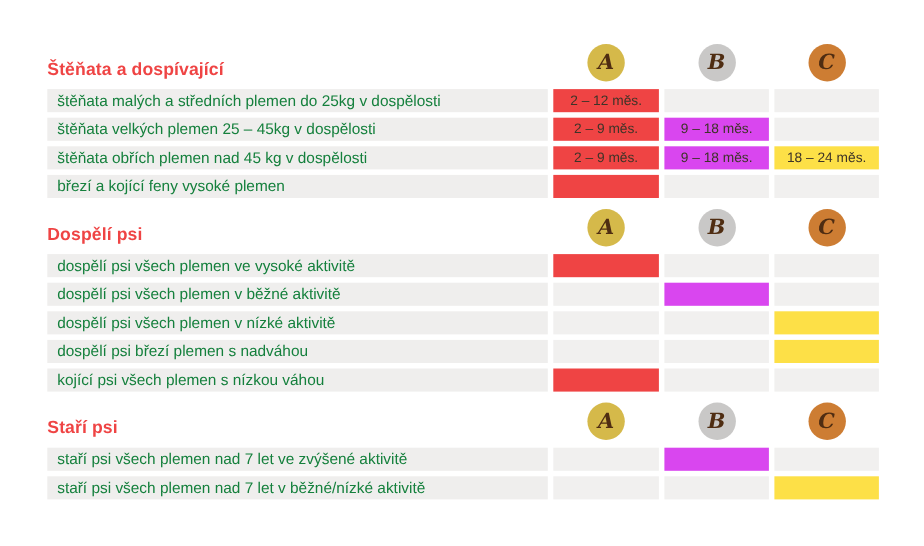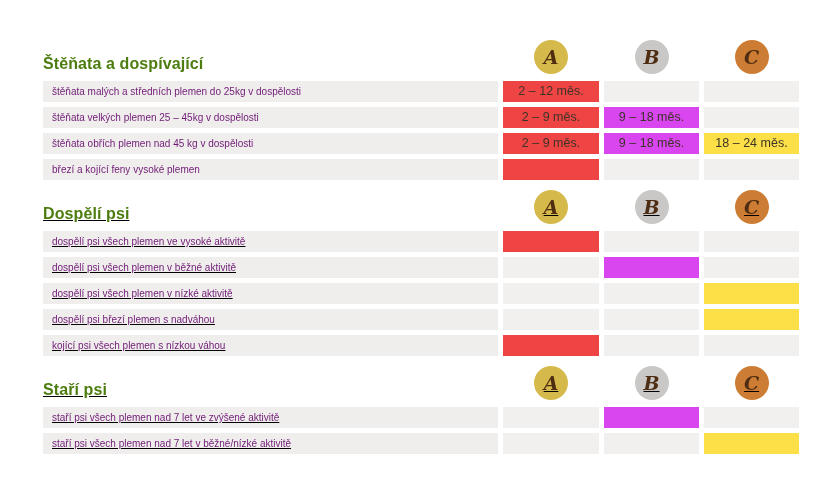--- a/index.html
+++ b/index.html
@@ -15,37 +15,37 @@
     background: #ffffff;
     overflow: hidden;
   }
   .table-wrap {
     position: absolute;
     left: 43px;
     top: 40px;
     width: 756px;
   }
   .section { margin: 0; }
-  .section + .section { margin-top: 10px; text-decoration: underline; }
+  .section + .section { margin-top: 10px; }
 
   .grid-row {
     display: grid;
     grid-template-columns: 455px 96px 95px 95px;
     column-gap: 5px;
   }
 
   .section-header {
     height: 34px;
     margin-bottom: 7px;
     align-items: flex-end;
   }
   .section-title {
     font-size: 16px;
     font-weight: bold;
-    color: #4d7c0f;
+    color: #ef4444;
     letter-spacing: 0.1px;
     padding-bottom: 1px;
     align-self: end;
   }
   .circle-holder {
     display: flex;
     justify-content: center;
     align-items: flex-end;
   }
   .circle {
@@ -61,22 +61,22 @@
     font-size: 19px;
     color: #4f2d12;
   }
   .circle-a { background: #d5b94a; }
   .circle-b { background: #c9c8c7; }
   .circle-c { background: #cd7d33; }
 
   .row { height: 21px; margin-bottom: 5px; }
   .row-label {
     background: #efeeed;
-    font-size: 10px;
-    color: #701a75;
+    font-size: 14px;
+    color: #15803d;
     line-height: 21px;
     padding-left: 9px;
     white-space: nowrap;
     overflow: hidden;
   }
   .cell {
     line-height: 21px;
     text-align: center;
     font-size: 12.5px;
     color: #3d3428;

